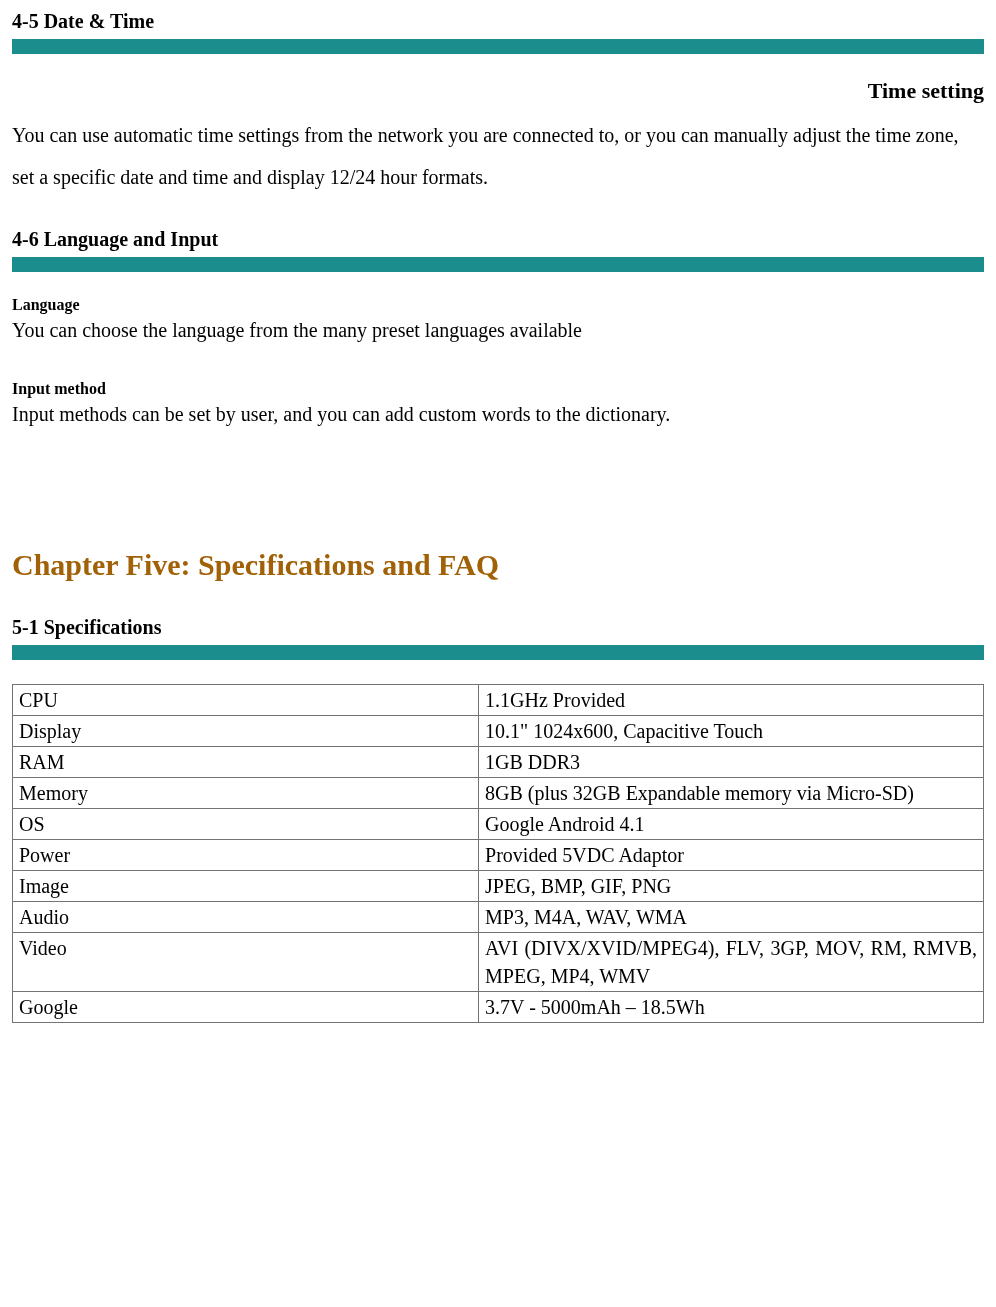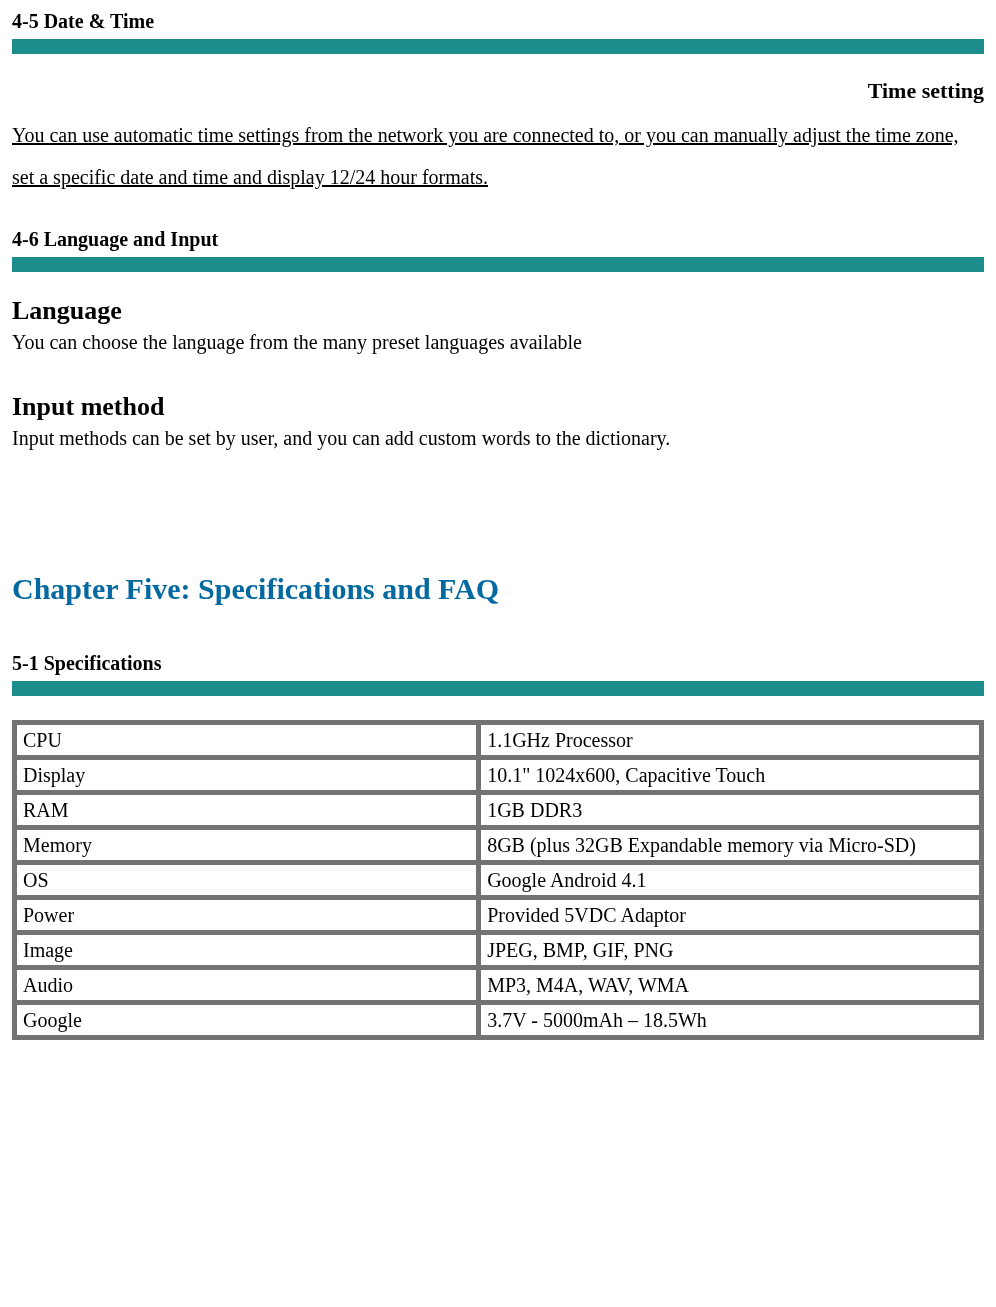--- a/index.html
+++ b/index.html
@@ -24,49 +24,48 @@
       background: #1b8d8d;
       margin-bottom: 24px;
     }
     .sub-heading {
       font-size: 22px;
       font-weight: bold;
       margin-bottom: 10px;
       text-align: right;
     }
     .sub-heading-tight {
-      font-size: 26px;
+      font-size: 16px;
       font-weight: bold;
       margin-bottom: 2px;
     }
     .body-text {
       font-size: 20px;
       line-height: 2.1;
       margin-bottom: 30px;
-      text-decoration: underline;
     }
     .body-text-tight {
       font-size: 20px;
       line-height: 1.4;
       margin-bottom: 36px;
     }
     .chapter-title {
       font-size: 30px;
       font-weight: bold;
-      color: #0369a1;
+      color: #a16207;
       margin-top: 120px;
-      margin-bottom: 46px;
+      margin-bottom: 34px;
     }
     table.spec-table {
       width: 100%;
       border-collapse: collapse;
       margin-top: 6px;
     }
     table.spec-table td {
-      border: 5px solid #737373;
+      border: 1px solid #737373;
       padding: 1px 6px;
       font-size: 20px;
       vertical-align: top;
       line-height: 1.4;
     }
     table.spec-table td.label-cell {
       width: 48%;
     }
     table.spec-table td.value-cell {
       width: 52%;
@@ -96,21 +95,21 @@
 
 <div class="chapter-title">Chapter Five: Specifications and FAQ</div>
 
 <div class="section-title">5-1 Specifications</div>
 <div class="teal-bar"></div>
 
 <table class="spec-table">
   <tbody id="spec-tbody">
       <tr>
         <td class="label-cell">CPU</td>
-        <td class="value-cell">1.1GHz Processor</td>
+        <td class="value-cell">1.1GHz Provided</td>
       </tr>
       <tr>
         <td class="label-cell">Display</td>
         <td class="value-cell">10.1" 1024x600, Capacitive Touch</td>
       </tr>
       <tr>
         <td class="label-cell">RAM</td>
         <td class="value-cell">1GB DDR3</td>
       </tr>
       <tr>
@@ -127,17 +126,21 @@
       </tr>
       <tr>
         <td class="label-cell">Image</td>
         <td class="value-cell">JPEG, BMP, GIF, PNG</td>
       </tr>
       <tr>
         <td class="label-cell">Audio</td>
         <td class="value-cell">MP3, M4A, WAV, WMA</td>
       </tr>
       <tr>
+        <td class="label-cell">Video</td>
+        <td class="value-cell video-justify">AVI (DIVX/XVID/MPEG4), FLV, 3GP, MOV, RM, RMVB, MPEG, MP4, WMV</td>
+      </tr>
+      <tr>
         <td class="label-cell">Google</td>
         <td class="value-cell">3.7V - 5000mAh – 18.5Wh</td>
       </tr>
     </tbody>
 </table>
 
 </body></html>

